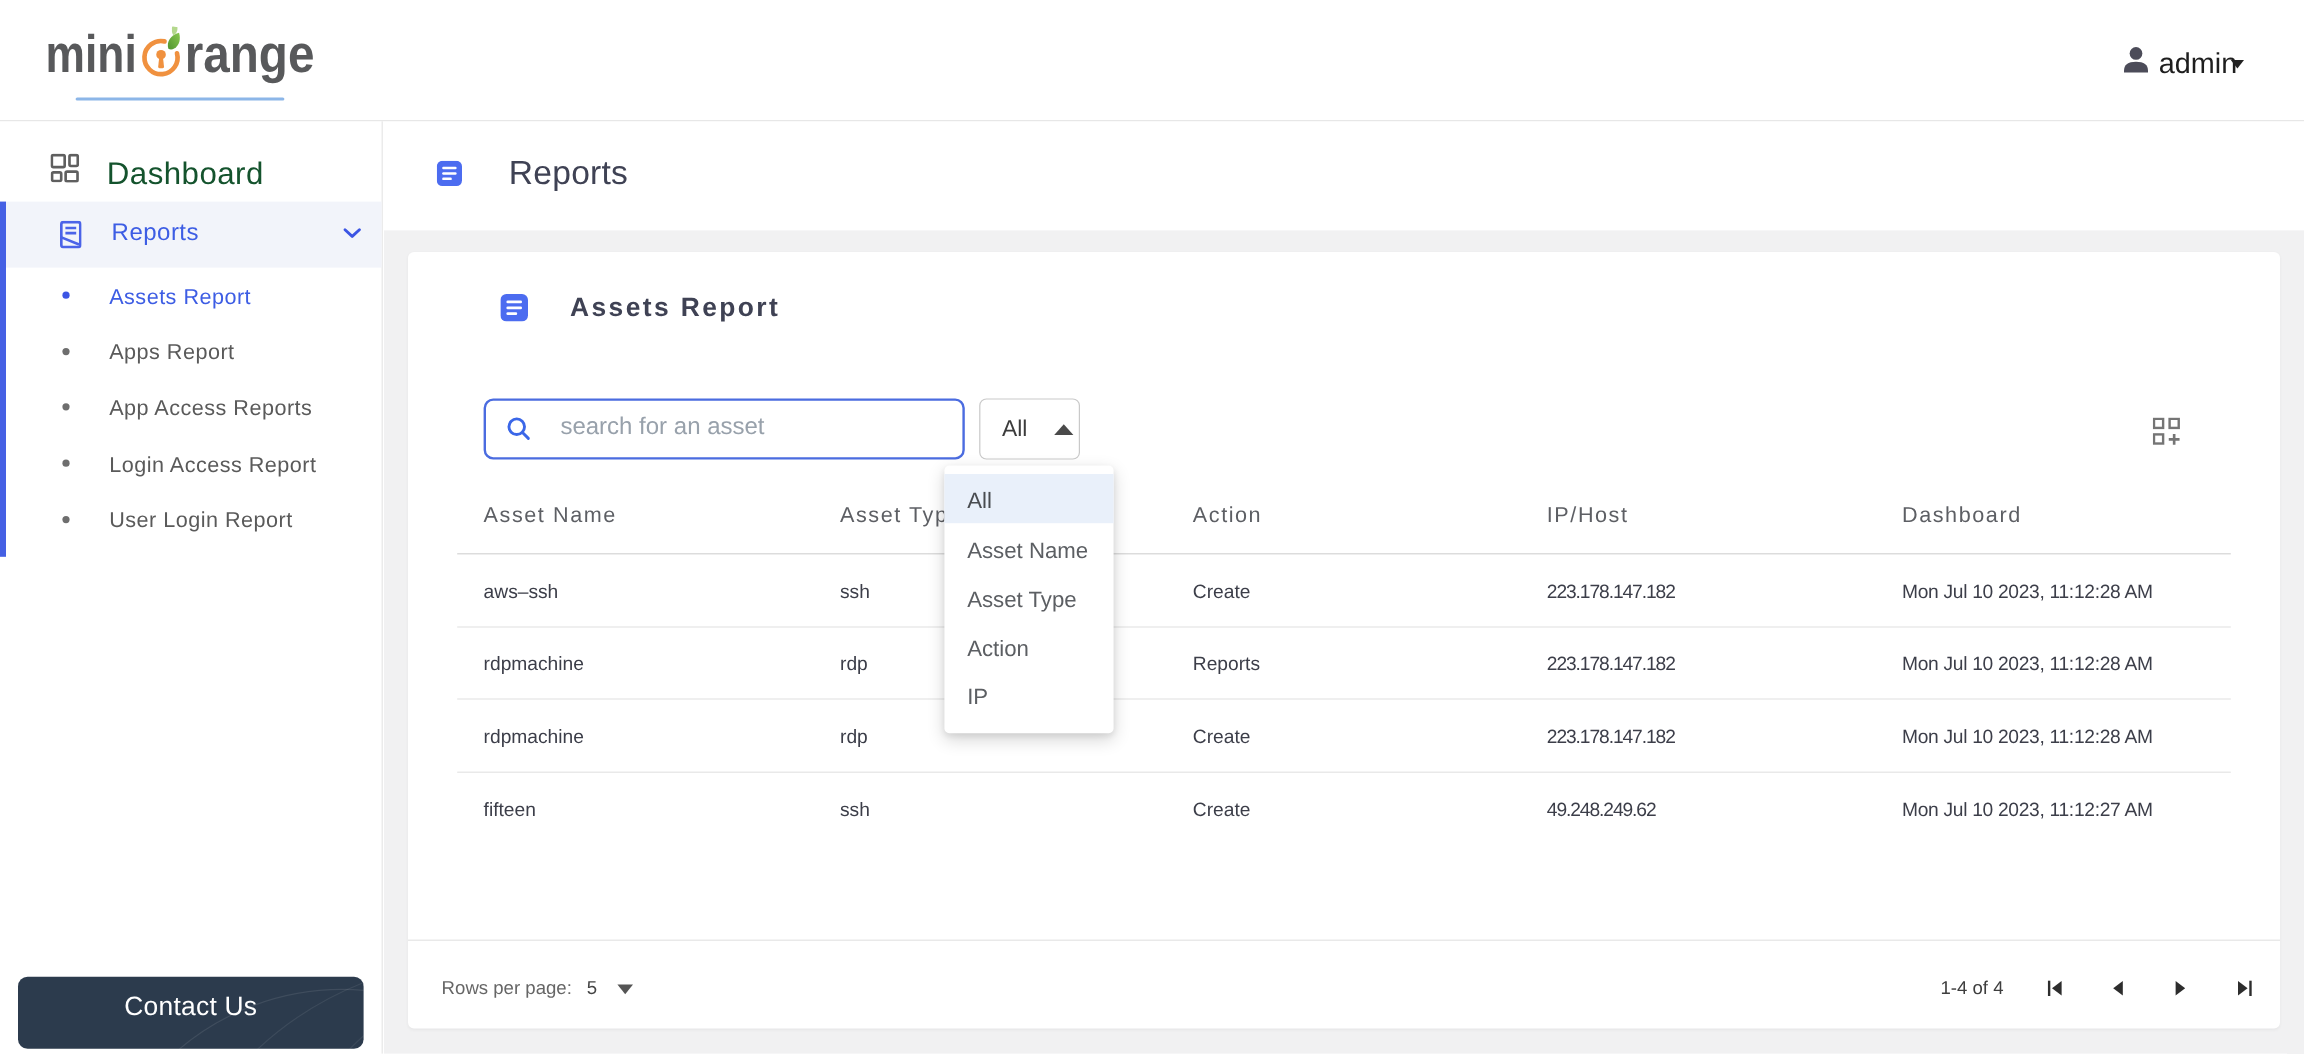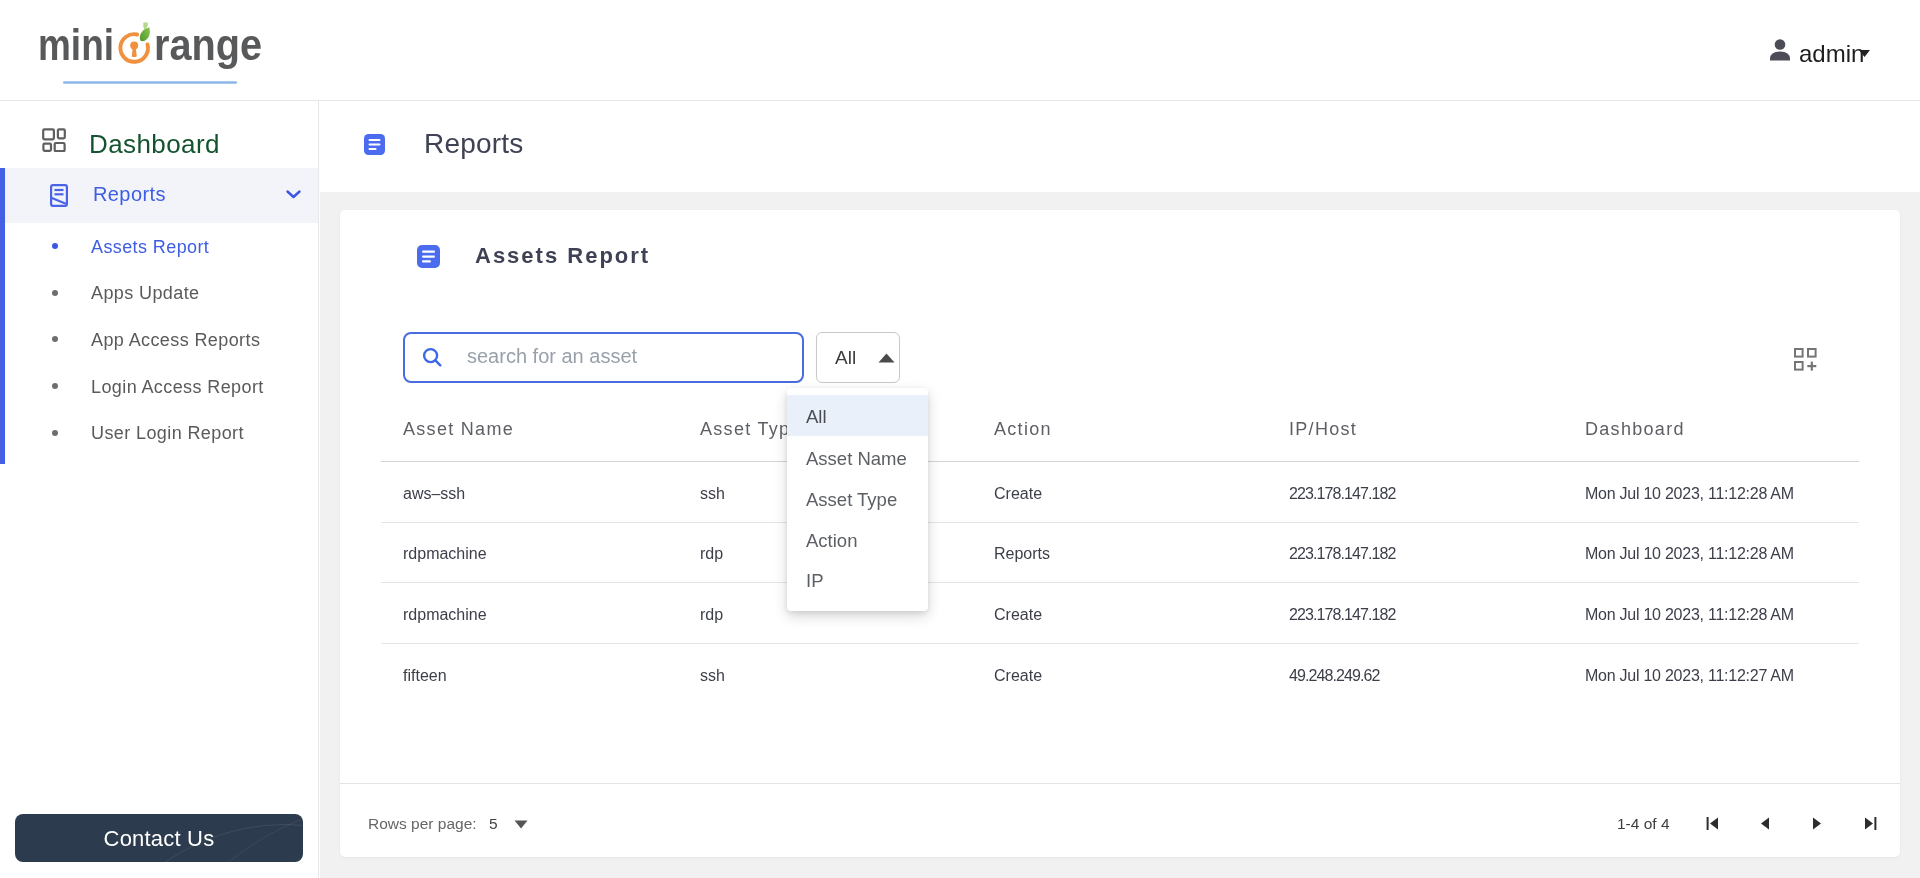--- a/index.html
+++ b/index.html
@@ -17,21 +17,21 @@
 
 #sidebar { position:absolute; left:0; top:101px; width:319px; height:777px; background:#fff; border-right:1px solid #e7e7e7; z-index:4; }
 #bluebar { position:absolute; left:0; top:67px; width:5px; height:296px; background:#4560e4; z-index:3; }
 .navrow { position:absolute; left:0; width:318px; height:46px; }
 .navtext { position:absolute; left:89px; font-size:26px; color:#14532d; letter-spacing:.4px; }
 #reportsrow { position:absolute; left:0; top:67px; width:318px; height:55px; background:#f2f4fa; }
 .subitem { position:absolute; left:91px; font-size:18px; color:#5a5a5a; letter-spacing:.4px; }
 .bullet { position:absolute; left:52px; width:6px; height:6px; border-radius:50%; background:#6e6e6e; }
 .blue { color:#3d5de4 !important; }
 .bullet.bl { background:#3c55e4; }
-#contactbtn { position:absolute; left:15px; top:713px; width:288px; height:48px; background:#2c3b4d; border-radius:8px; color:#fff; font-size:22px; font-weight:400; text-align:center; line-height:50px; overflow:hidden; letter-spacing:.2px; }
+#contactbtn { position:absolute; left:15px; top:713px; width:288px; height:60px; background:#2c3b4d; border-radius:8px; color:#fff; font-size:22px; font-weight:400; text-align:center; line-height:50px; overflow:hidden; letter-spacing:.2px; }
 #contactbtn .arc1 { position:absolute; width:420px; height:420px; border:1.5px solid rgba(255,255,255,.09); border-radius:50%; left:60px; top:10px; }
 #contactbtn .arc2 { position:absolute; width:560px; height:560px; border:1.5px solid rgba(255,255,255,.08); border-radius:50%; left:110px; top:-15px; }
 #contactbtn .arc3 { position:absolute; width:720px; height:720px; border:1.5px solid rgba(255,255,255,.07); border-radius:50%; left:170px; top:-45px; }
 
 
 #band { position:absolute; left:320px; top:101px; width:1600px; height:91px; background:#fff; }
 #bandtitle { position:absolute; left:104px; top:27px; font-size:28px; color:#3f4254; font-weight:400; letter-spacing:.2px; }
 #graybg { position:absolute; left:320px; top:192px; width:1600px; height:686px; background:#f1f1f2; }
 #card { position:absolute; left:340px; top:210px; width:1560px; height:647px; background:#fff; border-radius:5px; box-shadow:0 1px 3px rgba(0,0,0,.05); }
 #cardtitle { position:absolute; left:135px; top:33px; font-size:22px; color:#3f4254; font-weight:700; letter-spacing:2px; }
@@ -109,21 +109,21 @@
     </svg>
     <span class="navtext blue" style="top:15px;left:93px;font-weight:500;font-size:20px;">Reports</span>
     <svg class="abs" style="left:286px;top:22px;" width="15" height="9" viewBox="0 0 15 9">
         <path d="M1.5 1.5 L7.5 7 L13.5 1.5" fill="none" stroke="#3c55e4" stroke-width="2.4" stroke-linecap="round" stroke-linejoin="round"></path>
       </svg>
   </div>
 
   <div class="bullet bl" style="top:142px;"></div>
     <span class="subitem blue" style="top:136px;">Assets Report</span>
   <div class="bullet" style="top:189px;"></div>
-    <span class="subitem" style="top:182px;">Apps Update</span>
+    <span class="subitem" style="top:182px;">Apps Report</span>
   <div class="bullet" style="top:235px;"></div>
     <span class="subitem" style="top:229px;">App Access Reports</span>
   <div class="bullet" style="top:282px;"></div>
     <span class="subitem" style="top:276px;">Login Access Report</span>
   <div class="bullet" style="top:329px;"></div>
     <span class="subitem" style="top:322px;">User Login Report</span>
 
 
   <div id="contactbtn"><span class="arc1"></span><span class="arc2"></span><span class="arc3"></span>Contact Us</div>
 </div>

